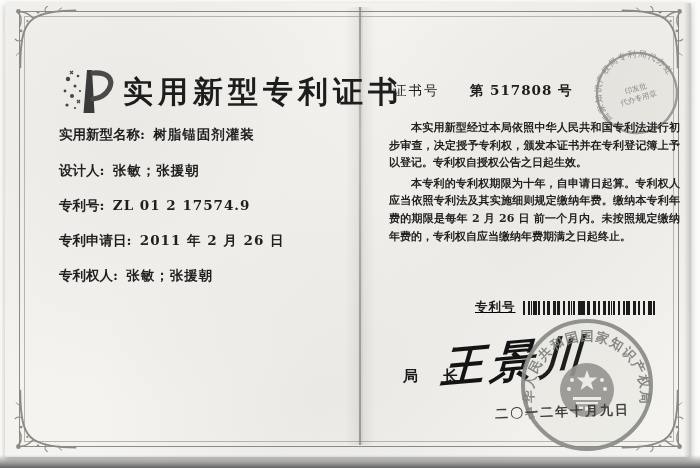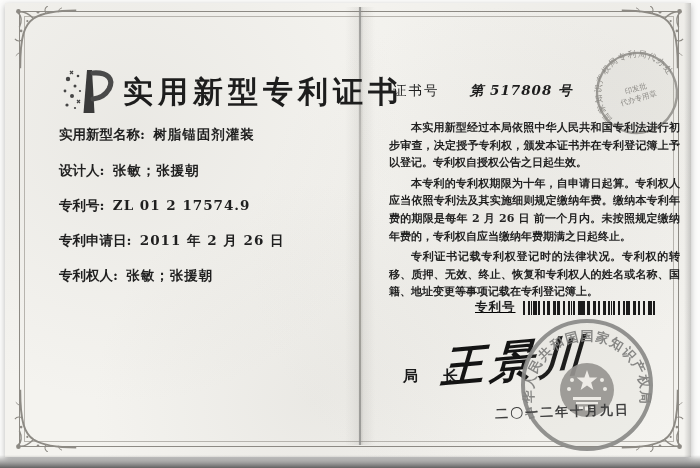--- a/index.html
+++ b/index.html
@@ -64,21 +64,21 @@
   .field-row .val{font-weight:600;margin-left:4px;letter-spacing:1px;}
   .f0{top:123px;} .f1{top:159px;} .f2{top:194px;} .f3{top:229px;} .f4{top:264px;} .f5{top:299px;}
   .page-footer{
     position:absolute;left:105px;top:413px;width:170px;text-align:center;
     font-size:11px;color:#2a2a2a;letter-spacing:1px;
   }
 
   
   .certno-row{position:absolute;left:388px;top:79px;font-size:13.5px;color:#1d1d1d;white-space:nowrap;}
   .certno-row .lab{font-weight:400;letter-spacing:2px;text-align:center;}
-  .certno-row .val{font-weight:700;margin-left:26px;letter-spacing:1px;font-style:italic;}
+  .certno-row .val{font-weight:700;margin-left:26px;letter-spacing:1px;}
   .corner-stamp{position:absolute;left:588px;top:46px;width:88px;height:88px;transform:rotate(-16deg);opacity:.85;}
   .paras{position:absolute;left:384px;top:116px;width:291px;color:#222;}
   .paras p{
     margin:0 0 3px 0;font-size:11px;line-height:1.6;text-align:justify;
     text-indent:2em;font-weight:600;
   }
   .barcode-row{position:absolute;left:470px;top:296px;display:flex;align-items:center;text-decoration:underline;}
   .barcode-label{font-size:12.5px;font-weight:700;color:#1d1d1d;letter-spacing:1px;}
   .barcode{
     width:132px;height:14px;margin-left:7px;
@@ -213,21 +213,20 @@
     <text class="seal-text" font-size="8.4" fill="#7c7a75" letter-spacing="1.2">
       <textPath href="#cs-arc">国家知识产权局专利局代办处</textPath>
     </text>
     <text x="44" y="42" text-anchor="middle" font-size="7.5" fill="#7c7a75" class="seal-text">印发批</text>
     <text x="44" y="52" text-anchor="middle" font-size="7.5" fill="#7c7a75" class="seal-text">代办专用章</text>
   </svg>
 
   <div class="paras">
     <p>本实用新型经过本局依照中华人民共和国专利法进行初步审查，决定授予专利权，颁发本证书并在专利登记簿上予以登记。专利权自授权公告之日起生效。</p>
     <p>本专利的专利权期限为十年，自申请日起算。专利权人应当依照专利法及其实施细则规定缴纳年费。缴纳本专利年费的期限是每年 2 月 26 日 前一个月内。未按照规定缴纳年费的，专利权自应当缴纳年费期满之日起终止。</p>
-    <p>专利证书记载专利权登记时的法律状况。专利权的转移、质押、无效、终止、恢复和专利权人的姓名或名称、国籍、地址变更等事项记载在专利登记簿上。</p>
   </div>
 
   <div class="barcode-row">
     <span class="barcode-label">专利号</span>
     <span class="barcode"></span>
   </div>
 
   <div class="director-row">局 长</div>
   <div class="signature">王景川</div>
 

